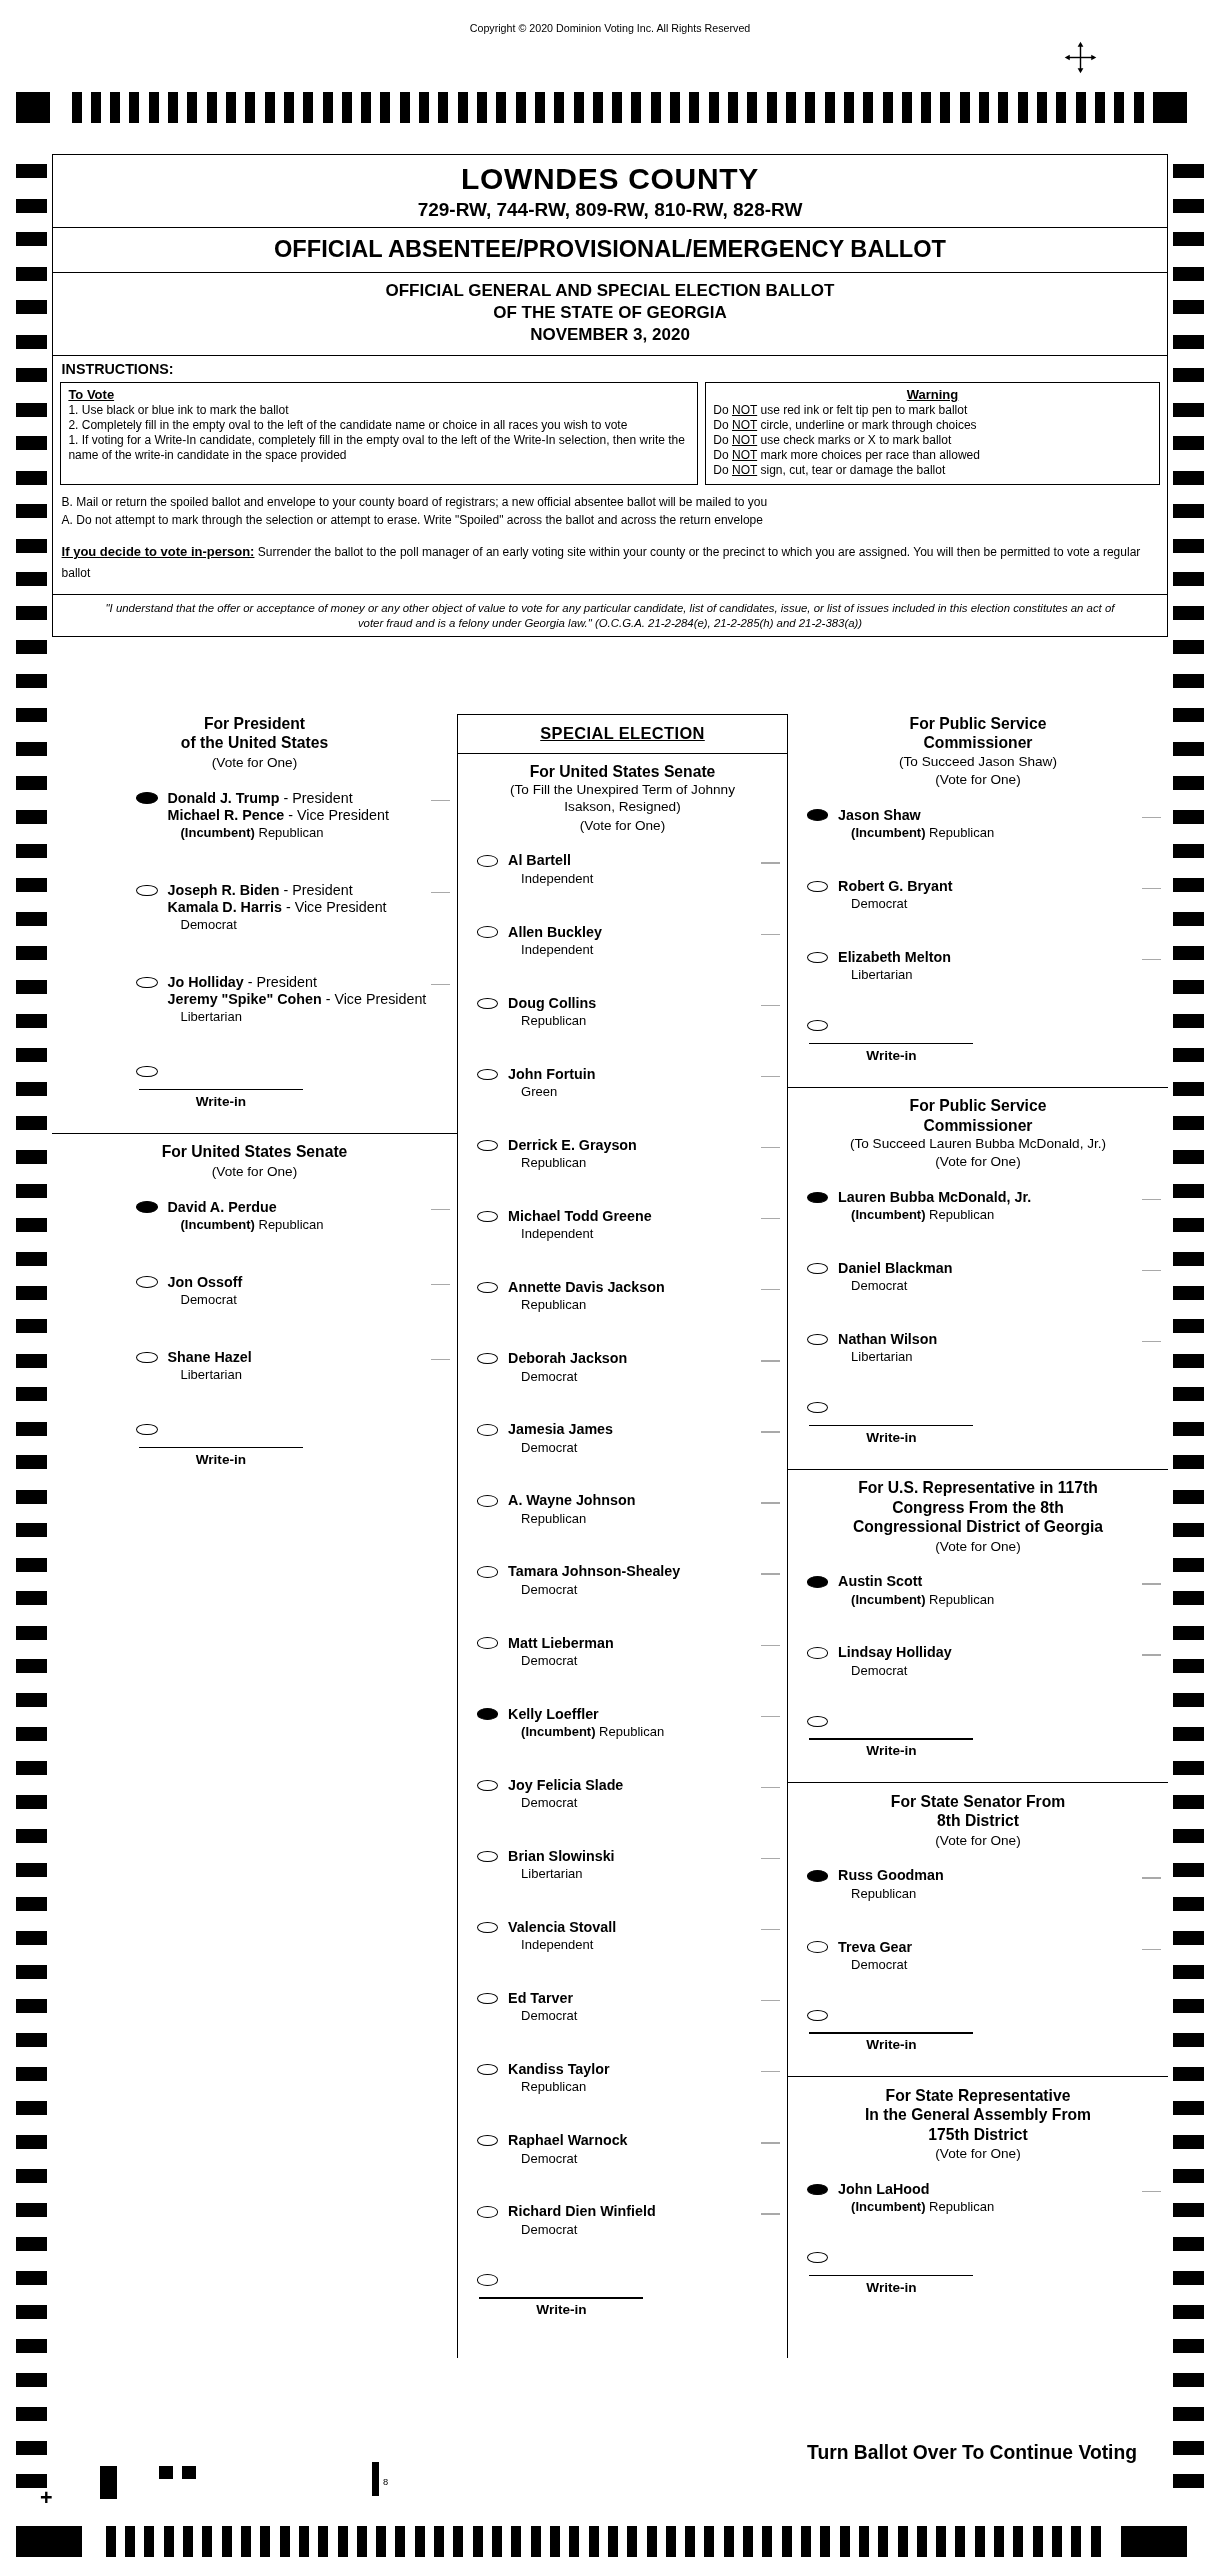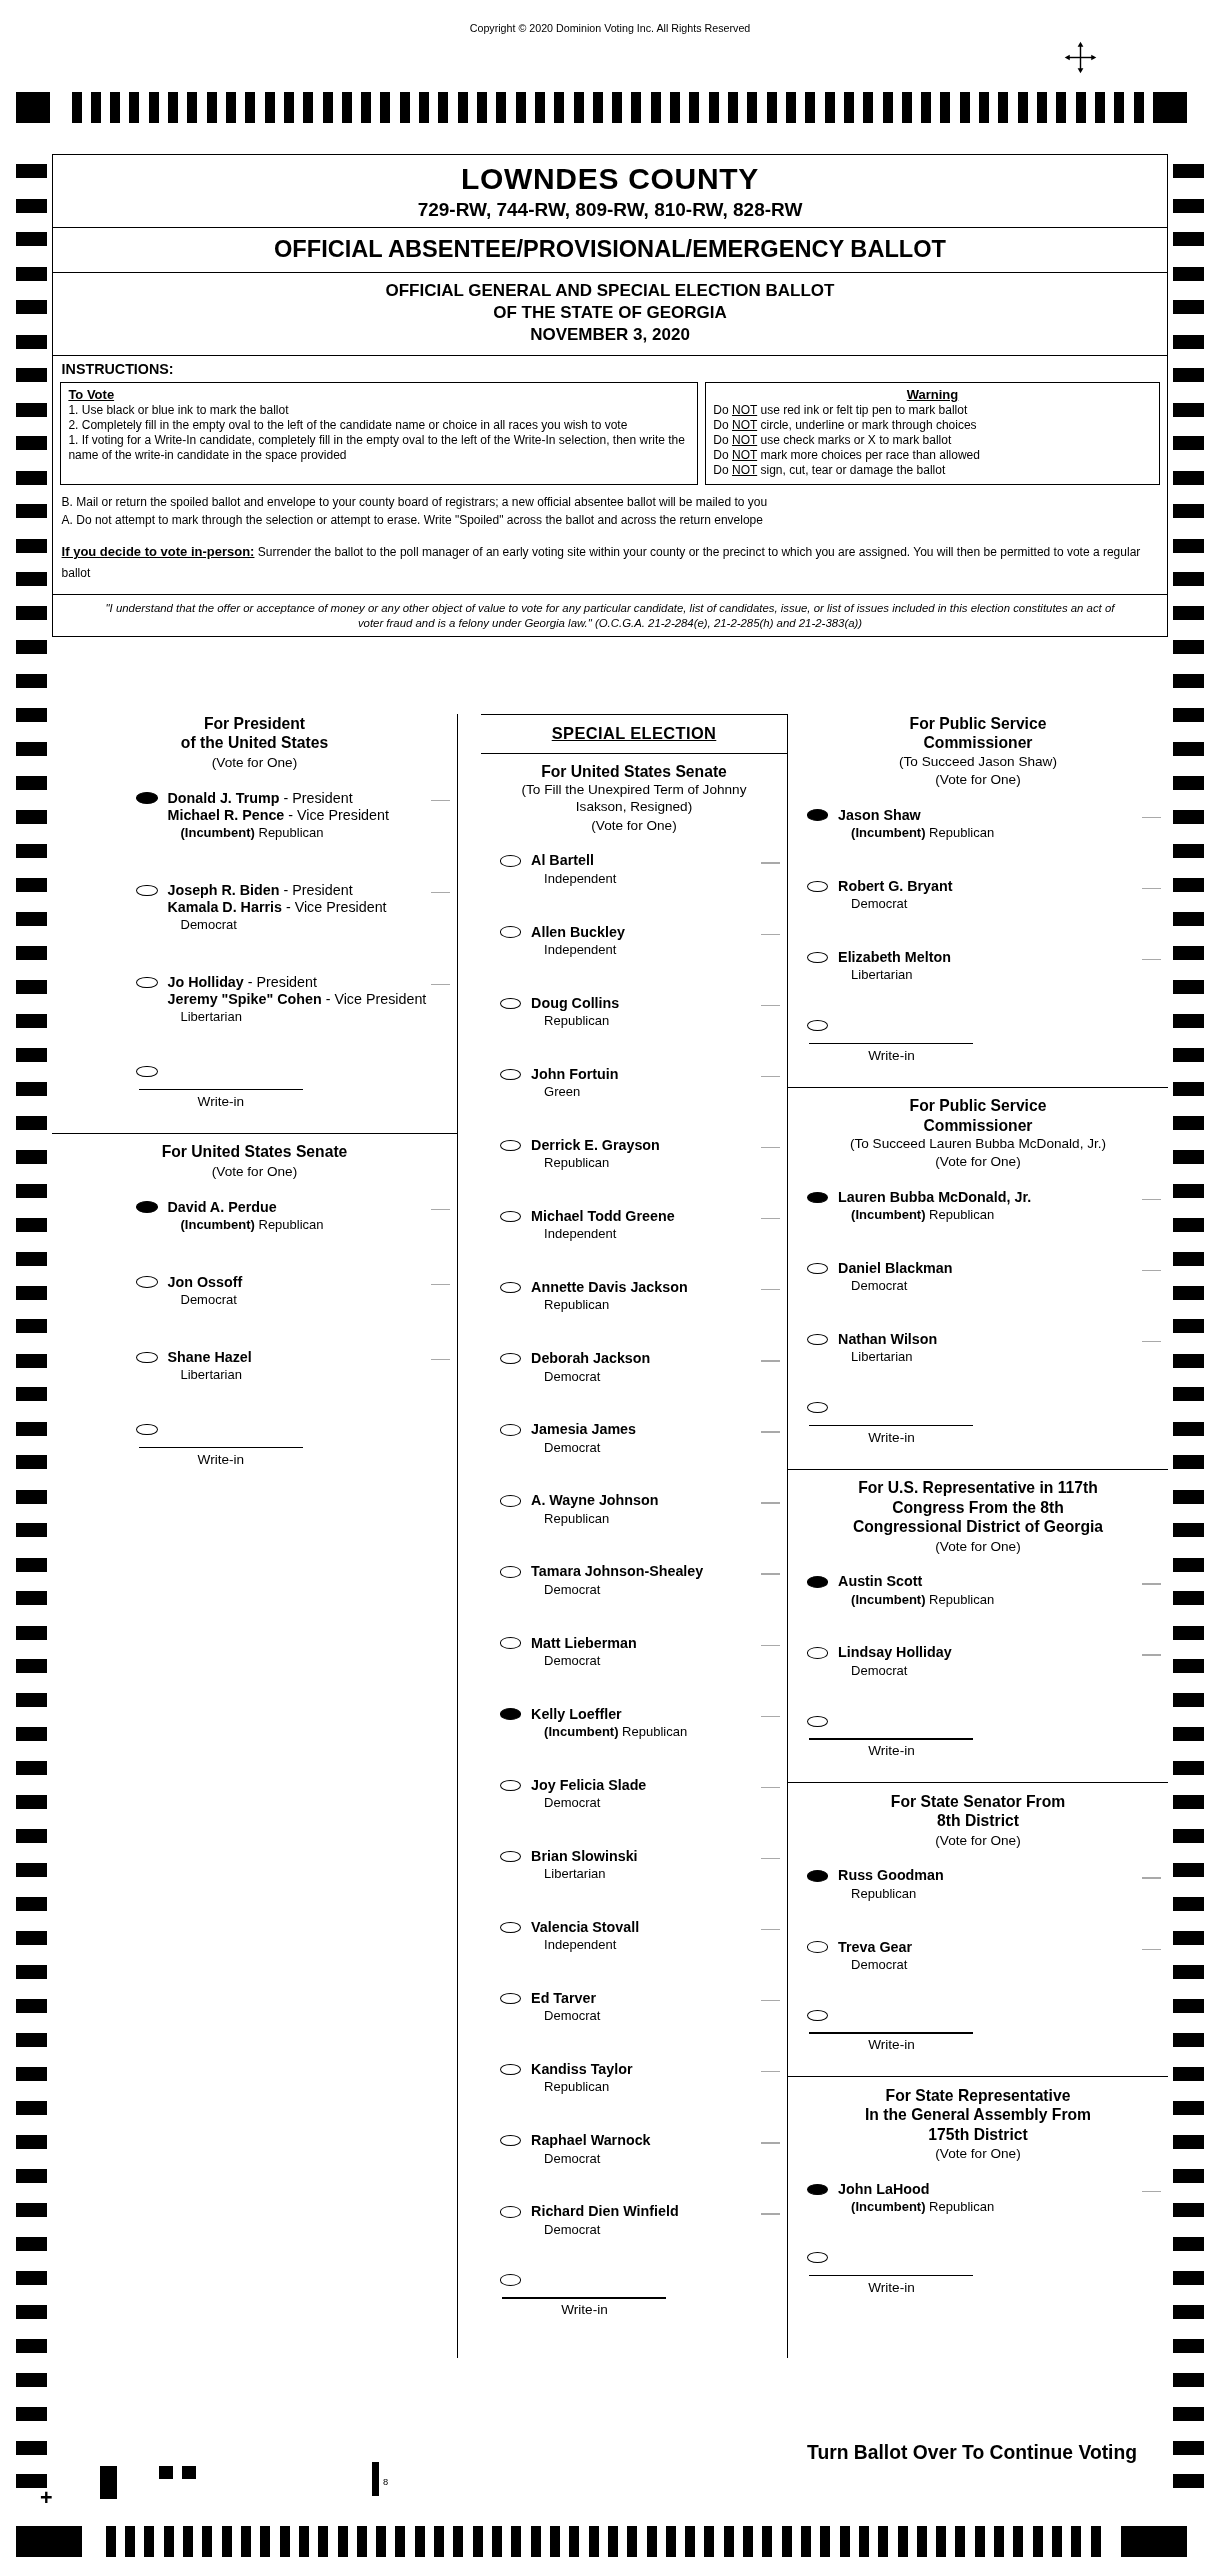--- a/index.html
+++ b/index.html
@@ -27,21 +27,21 @@
   .mistake-area{padding:10px 8.6px 0;font-size:12px;line-height:15px;}
   .mistake-title{font-weight:bold;font-size:13px;text-decoration:underline;margin-bottom:4.3px;}
   .mistake-area .list-item{margin-bottom:2.9px;}
   .in-person{padding:10px 8.6px 10px;font-size:12px;line-height:21px;}
   .in-person b u{font-size:13px;}
   .felony-row{border-top:1.4px solid #000;font-style:italic;text-align:center;font-size:11.4px;line-height:15px;padding:5.7px 43px;}
   
   .columns-wrap{position:absolute;left:52px;top:714px;width:1116px;display:flex;align-items:stretch;}
   .ballot-column{box-sizing:border-box;padding-bottom:17px;}
   .ballot-column-1{width:405px;}
-  .ballot-column-2{width:331px;border-left:1.4px solid #000;border-right:1.4px solid #000;padding-left:23px;}
+  .ballot-column-2{width:331px;border-left:1.4px solid #000;border-right:1.4px solid #000;}
   .ballot-column-3{width:380px;}
   .section-header{border-top:1.4px solid #000;padding-top:8.6px;text-align:center;margin-bottom:10px;}
   .section-header span{font-weight:bold;font-size:16.4px;text-decoration:underline;letter-spacing:0.4px;}
   .contest{margin-bottom:4.3px;}
   .contest.ruled{border-top:1.4px solid #000;padding-top:8.6px;margin-top:5.7px;}
   .contest-header{text-align:center;margin-bottom:18.6px;}
   .contest-title{font-size:15.7px;font-weight:bold;line-height:19.3px;}
   .contest-subtitle{font-size:13.6px;line-height:17px;}
   .vote-for{font-size:13.6px;line-height:17px;margin-top:1.4px;}
   .candidate-list{padding-left:18.6px;padding-right:7.2px;}
@@ -51,21 +51,21 @@
   .candidate-row::after{content:"";position:absolute;right:0;top:10px;width:18.6px;height:1.4px;background:#a9a9a9;}
   .oval{flex:0 0 auto;width:21.5px;height:11.4px;border:1.8px solid #000;border-radius:50%;
         margin:2.9px 10px 0 0;background:#fff;box-sizing:border-box;}
   .oval.filled{background:#000;}
   .cand-name{font-size:14.3px;line-height:17px;}
   .cand-party{font-size:13px;line-height:15.7px;margin-left:13px;margin-top:1.4px;}
   .write-in-row{margin:2.9px 0 24px;}
   .write-in-row .oval{display:block;margin-bottom:11.4px;}
   .write-in-box{width:164px;margin-left:2.9px;}
   .write-in-line{height:1.4px;background:#000;margin-bottom:3.6px;}
-  .write-in-label{font-weight:normal;font-size:13.6px;text-align:center;}
+  .write-in-label{font-weight:bold;font-size:13.6px;text-align:center;}
   
   .turn-over{position:absolute;right:83px;top:2442px;font-size:19.3px;font-weight:bold;}
   .pmark{position:absolute;background:#000;}
   .plus-mark{position:absolute;left:40px;top:2486px;font-size:21.5px;font-weight:bold;}
   .small-mark{position:absolute;left:383px;top:2477px;font-size:9.3px;}
 </style>
 </head>
 <body>
 
 <div id="timing-marks">

